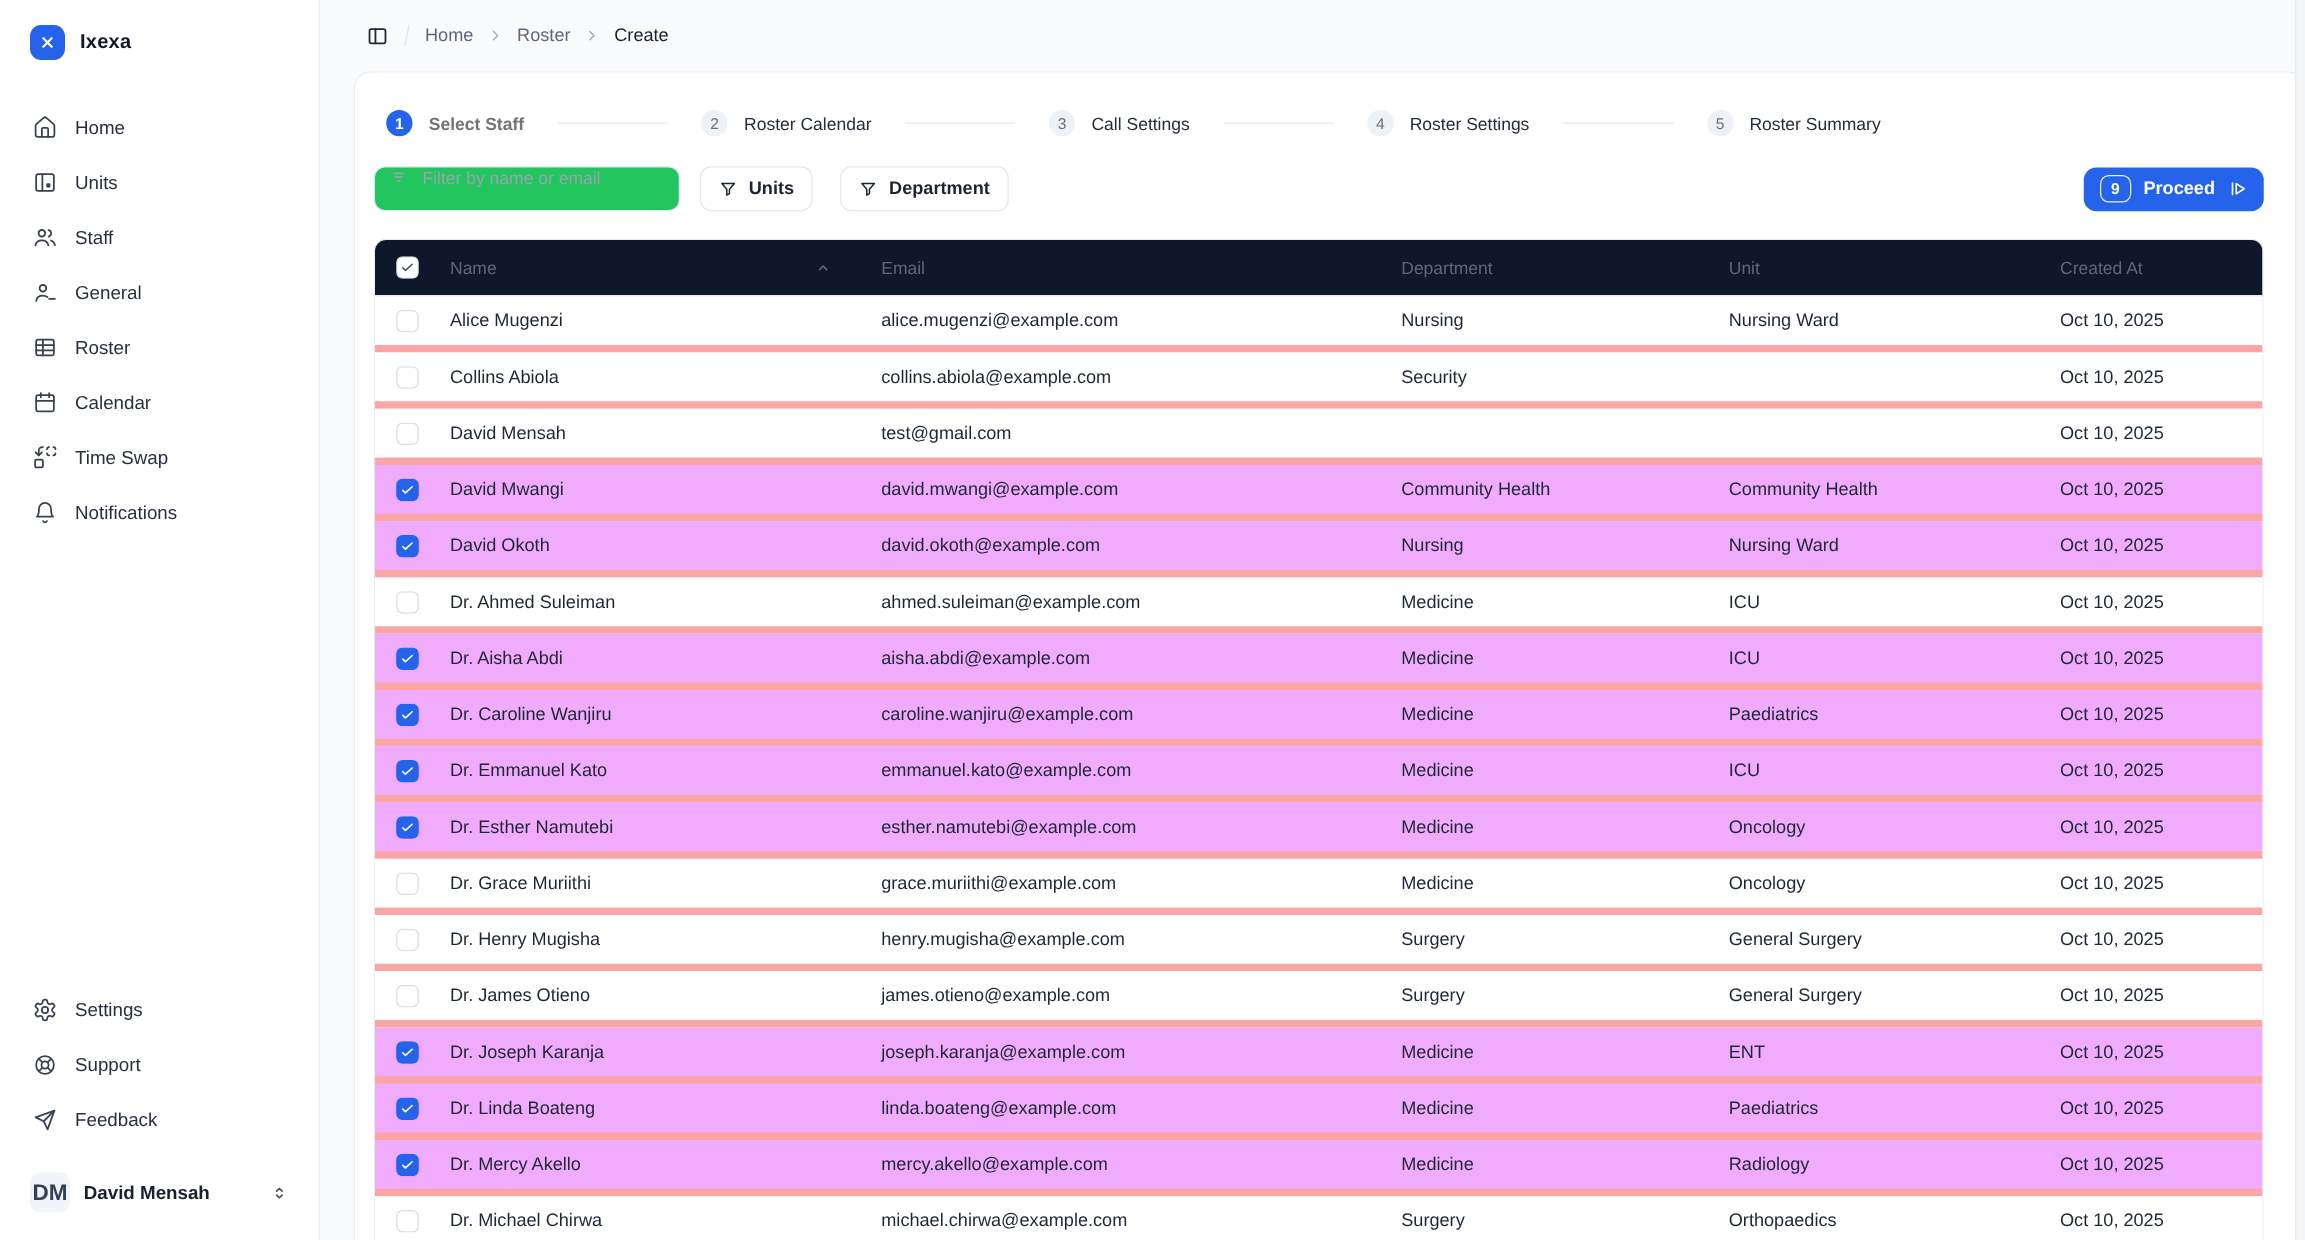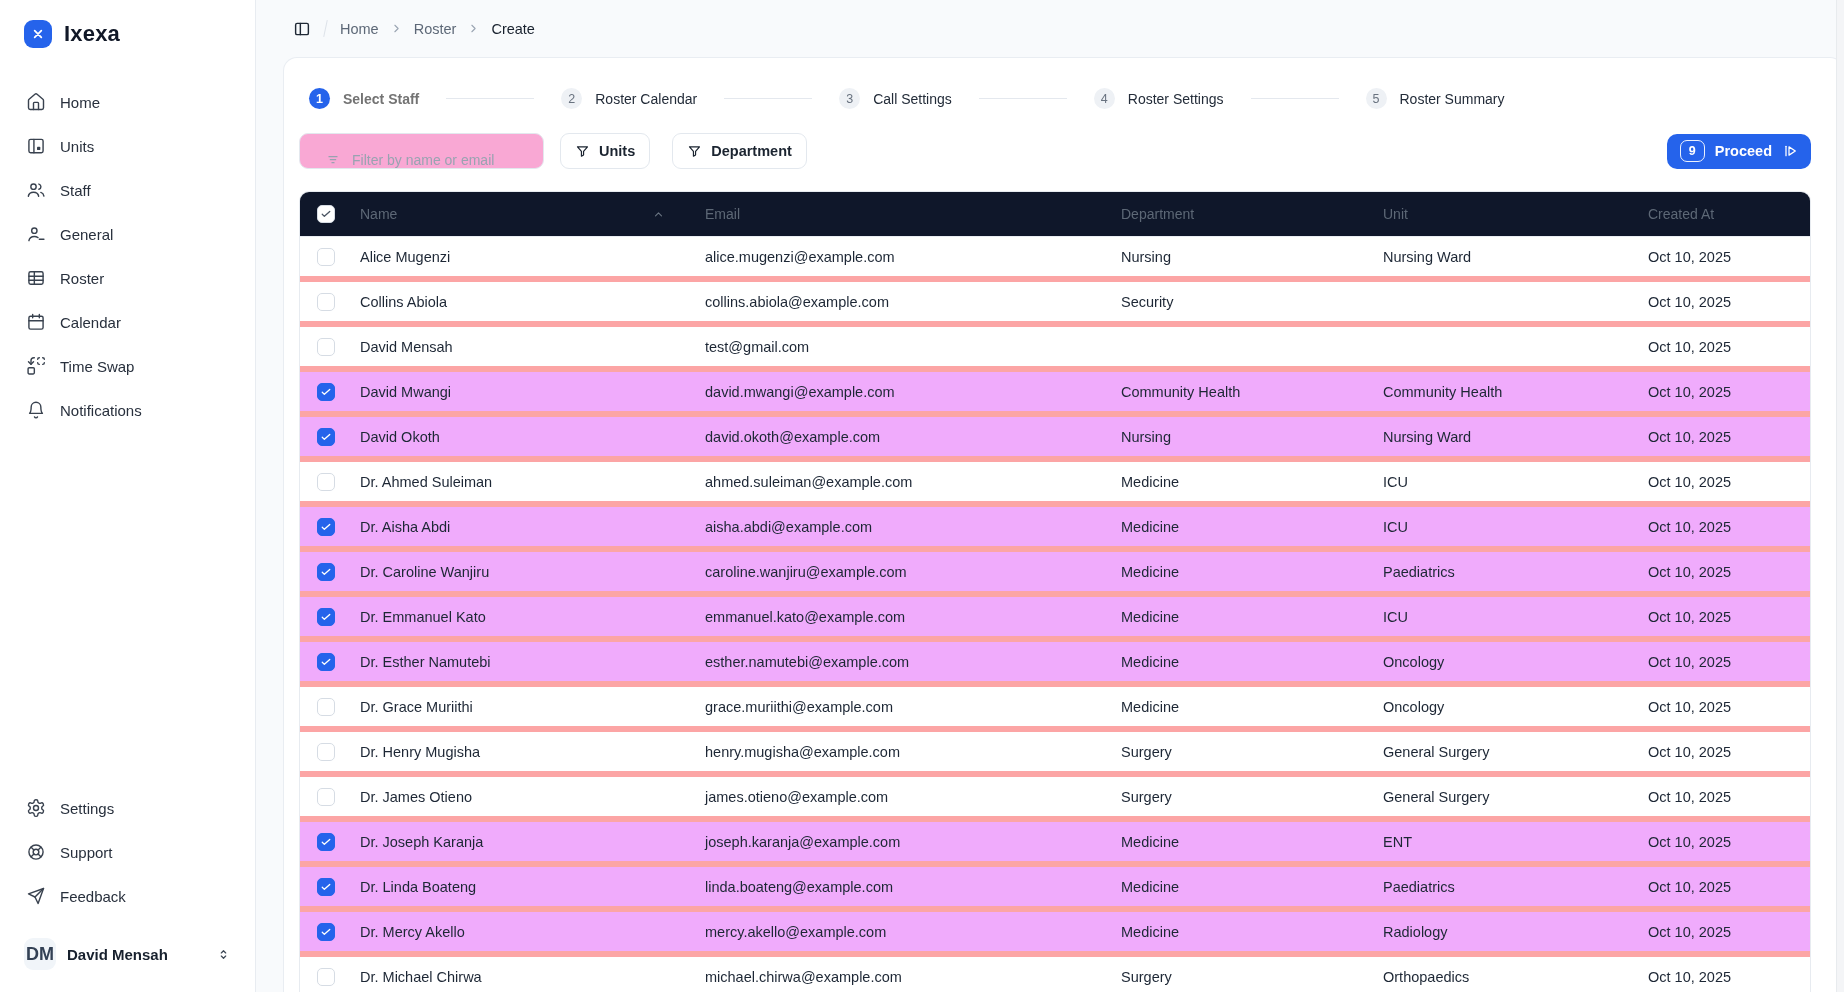--- a/index.html
+++ b/index.html
@@ -4,21 +4,21 @@
 <style>
   * { margin:0; padding:0; box-sizing:border-box; }
   html,body { width:1844px; height:992px; overflow:hidden; }
   body { font-family:"Liberation Sans","DejaVu Sans",sans-serif; background:#f8fafc; color:#1d2735; }
   .app { display:flex; width:100%; height:100%; }
 
   
   .sidebar { width:256px; background:#fff; border-right:1px solid #e8ecf1; display:flex; flex-direction:column; padding:18px 16px 16px; flex-shrink:0; }
   .logo-row { display:flex; align-items:center; gap:12px; padding:2px 8px; margin-bottom:30px; cursor:pointer; }
   .logo-badge { width:28px; height:28px; border-radius:9px; background:#2563eb; color:#fff; display:grid; place-items:center; flex-shrink:0; }
-  .logo-text { font-size:22px; font-weight:700; color:#111827; letter-spacing:.2px; }
+  .logo-text { font-size:16px; font-weight:700; color:#111827; letter-spacing:.2px; }
   .nav { display:flex; flex-direction:column; }
   .nav-item { display:flex; align-items:center; gap:14px; height:44px; padding:0 10px; border-radius:8px; color:#28303d; font-size:15px; cursor:pointer; text-decoration:none; }
   .nav-item .ic { color:#39424f; display:grid; place-items:center; width:20px; }
   .footer-block { margin-top:auto; }
   .user-row { display:flex; align-items:center; gap:11px; padding:6px 8px; margin-top:14px; border-radius:10px; cursor:pointer; }
   .avatar { width:32px; height:32px; border-radius:9px; background:#f1f5f9; display:grid; place-items:center; font-size:18px; font-weight:600; color:#334155; flex-shrink:0; }
   .user-name { font-size:15px; font-weight:700; color:#18212e; flex:1; }
   .chev-ud { color:#3f4956; display:grid; place-items:center; }
   svg { display:block; }
 
@@ -38,21 +38,21 @@
   .stepper { display:flex; align-items:center; padding:0 10px; margin-bottom:24px; }
   .step { display:flex; align-items:center; gap:13px; }
   .step-circle { width:21px; height:21px; border-radius:50%; display:grid; place-items:center; font-size:12.5px; background:#eef1f5; color:#68727f; font-weight:500; flex-shrink:0; }
   .step-label { font-size:14px; font-weight:500; color:#232c39; white-space:nowrap; }
   .step.active .step-circle { background:#2563eb; color:#fff; font-weight:600; }
   .step.active .step-label { font-weight:700; color:#737373; }
   .connector { width:88px; height:1.5px; background:#e4e8ee; margin:0 27px; flex-shrink:0; }
 
   
   .toolbar { display:flex; align-items:center; margin-bottom:22px; }
-  .filter-box { width:245px; height:36px; border:1px solid #e3e8ee; border-radius:9px; background:#f9a8d4; display:flex; align-items:flex-end; gap:10px; padding:0 26px; color:#98a2b0; }
+  .filter-box { width:245px; height:36px; border:1px solid #e3e8ee; border-radius:9px; background:#22c55e; display:flex; align-items:flex-start; gap:10px; padding:0 12px; color:#98a2b0; }
   .filter-box input { border:none; outline:none; font-size:14px; color:#1f2937; width:100%; font-family:inherit; background:transparent; }
   .filter-box input::placeholder { color:#99a3b1; }
   .btn-ghost { height:36px; border:1px solid #e3e8ee; border-radius:9px; background:#fff; display:flex; align-items:center; gap:9px; padding:0 14px; font-size:14.5px; font-weight:600; color:#1b2430; cursor:pointer; font-family:inherit; }
   .btn-ghost.units { margin-left:16px; }
   .btn-ghost.dept { margin-left:22px; }
   .btn-proceed { margin-left:auto; height:35px; background:#2563eb; color:#fff; border:none; border-radius:10px; display:flex; align-items:center; gap:10px; padding:0 13px; font-size:14.5px; font-weight:600; cursor:pointer; font-family:inherit; }
   .badge { min-width:25px; height:22px; border:1.5px solid rgba(255,255,255,.9); border-radius:7px; display:grid; place-items:center; font-size:12.5px; padding:0 6px; }
 
   
   .table-wrap { border:1px solid #e7ebf0; border-bottom:none; border-radius:10px 10px 0 0; overflow:hidden; }

